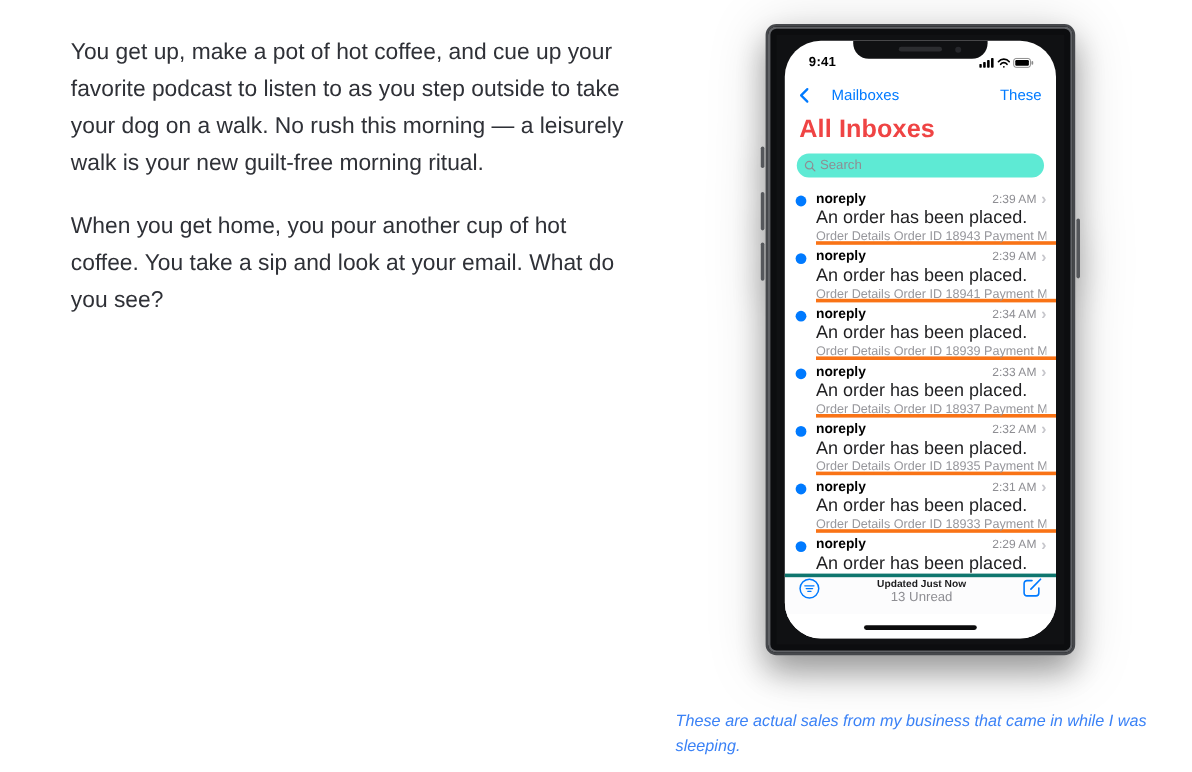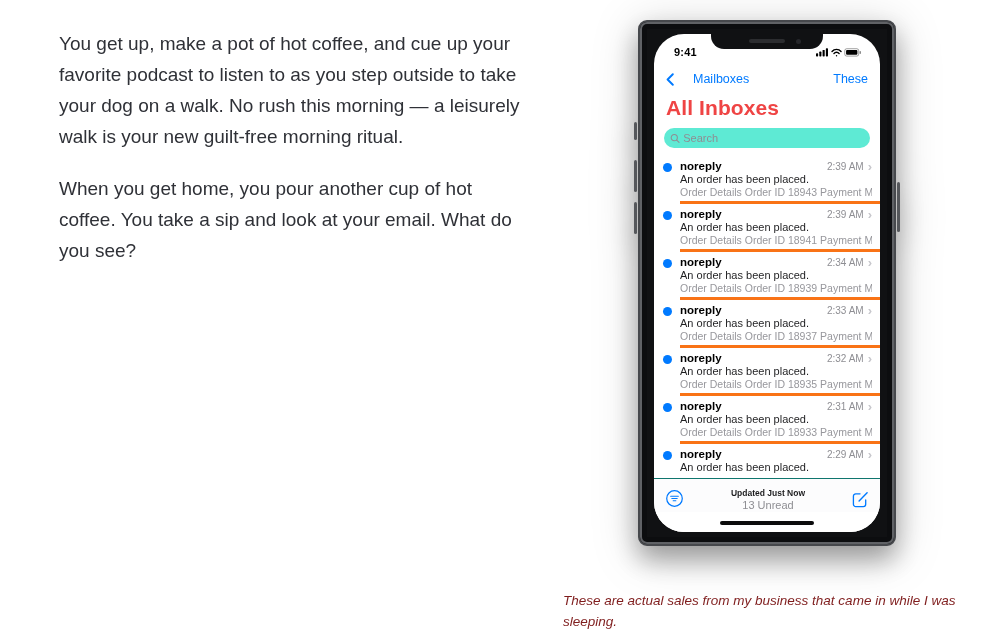--- a/index.html
+++ b/index.html
@@ -77,46 +77,46 @@
   }
   .searchbar input::placeholder { color:#8e8e93; }
 
   .email-list { flex:1; overflow:hidden; margin-top:8px; }
   .email-row { display:flex; height:48px; box-sizing:border-box; }
   .dot-col { width:26px; flex:none; display:flex; justify-content:center; padding-top:7px; }
   .dot { width:9px; height:9px; border-radius:50%; background:var(--blue,#007aff); }
   .email-main { flex:1; min-width:0; padding:4px 8px 0 0; border-bottom:3px solid #f97316; }
   .line1 { display:flex; justify-content:space-between; align-items:baseline; }
   .sender { font-weight:700; font-size:11.5px; color:#000; }
-  .meta { display:flex; align-items:center; gap:4px; color:#8e8e93; font-size:10px; }
+  .meta { display:flex; gap:4px; color:#8e8e93; font-size:10px; }
   .chev { font-size:13px; line-height:10px; color:#c7c7cc; font-weight:700; }
-  .subject { font-size:11px; color:#1f1f21; margin-top:1px; }
+  .subject { font-size:15px; color:#1f1f21; margin-top:1px; }
   .preview { font-size:10.5px; color:#97979c; margin-top:1px;
              white-space:nowrap; overflow:hidden; text-overflow:clip; }
 
   .toolbar {
-    flex:none; height:34px; border-top:1px solid #0f766e; background:#fcfcfd;
-    display:flex; align-items:flex-end; justify-content:space-between; padding:0 11px;
+    flex:none; height:34px; border-top:3px solid #0f766e; background:#fcfcfd;
+    display:flex; align-items:flex-start; justify-content:space-between; padding:0 11px;
     box-sizing:border-box;
   }
   .toolbar-center { text-align:center; line-height:1.2; }
   .updated { font-size:8.5px; font-weight:700; color:#1c1c1e; }
   .unread  { font-size:11px; color:#8e8e93; margin-top:1px; }
   .blue { color:var(--blue,#007aff); }
 
   .home-area { flex:none; height:20px; position:relative; background:#fff; }
   .home-bar {
     position:absolute; bottom:7px; left:50%; transform:translateX(-50%);
     width:94px; height:4.5px; border-radius:3px; background:#0b0b0c;
   }
 
   
   .caption {
     position:absolute; left:563px; top:590px; width:430px;
-    font-size:13.5px; font-style:italic; color:#7f1d1d; line-height:21px;
+    font-size:13.5px; font-style:italic; color:#3b82f6; line-height:21px;
   }
 </style>
 </head>
 <body>
 
 <div class="article">
   <p>You get up, make a pot of hot coffee, and cue up your favorite podcast to listen to as you step outside to take your dog on a walk. No rush this morning — a leisurely walk is your new guilt-free morning ritual.</p>
   <p>When you get home, you pour another cup of hot coffee. You take a sip and look at your email. What do you see?</p>
 </div>
 

